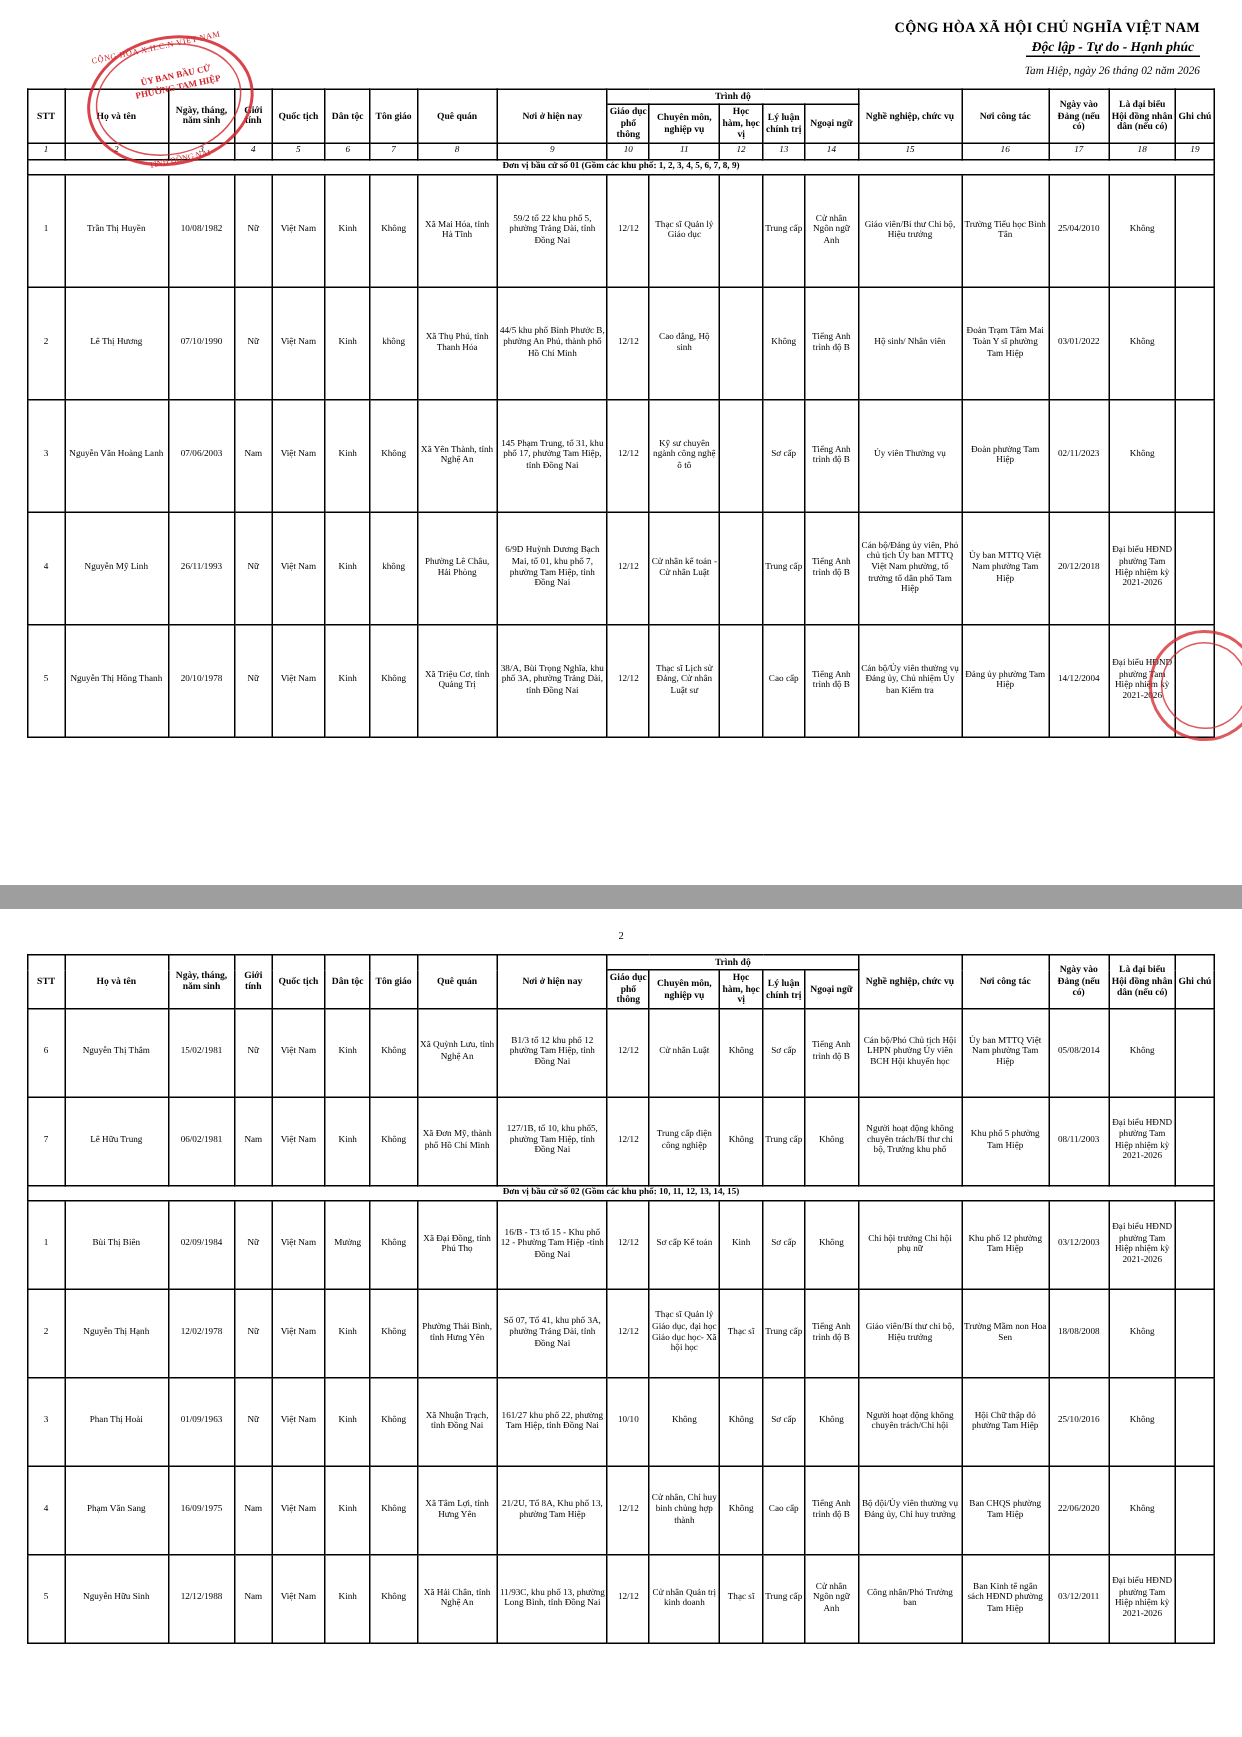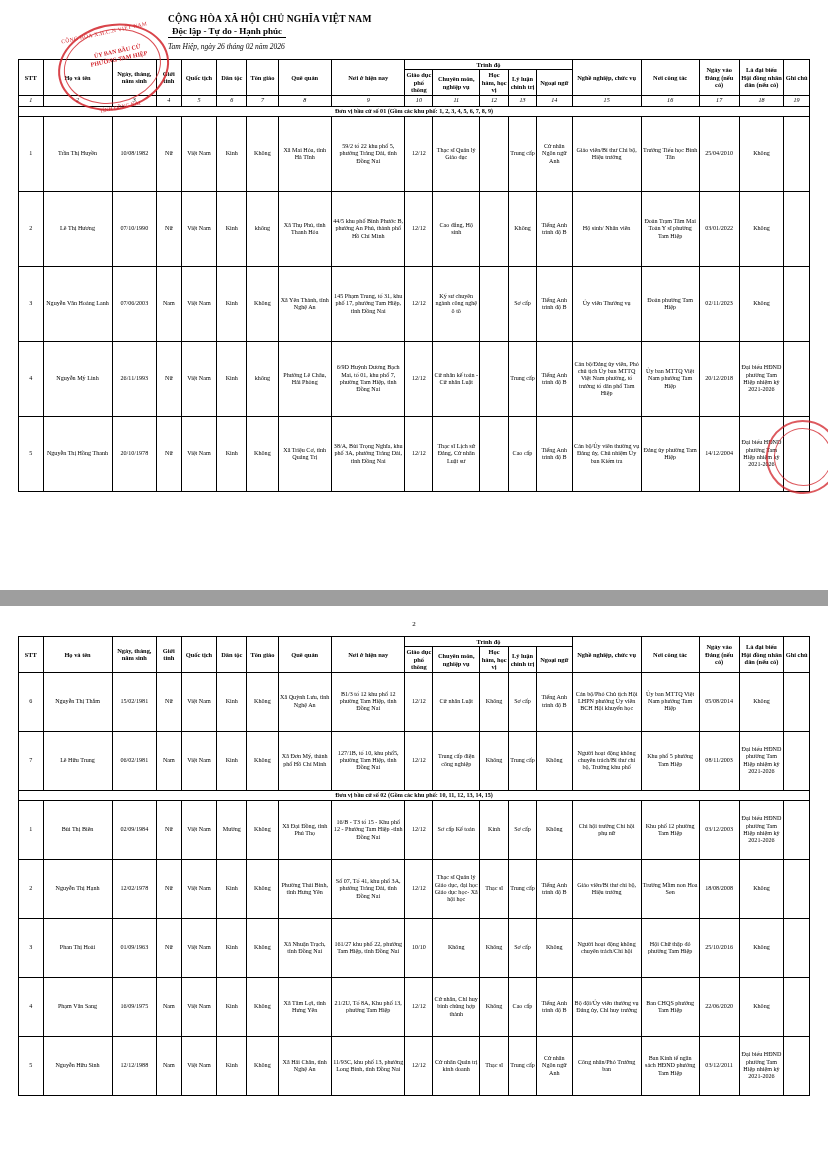--- a/index.html
+++ b/index.html
@@ -52,26 +52,26 @@
     border:2px solid #d2232a;border-radius:50%;opacity:.75;
     transform:rotate(10deg);
   }
   .stamp-right .inner{
     position:absolute;left:6px;top:6px;right:6px;bottom:6px;
     border:1px solid #d2232a;border-radius:50%;
   }
 
   
   .hdr{
-    text-align:left;
+    text-align:right;
     margin-left:150px;
     margin-right:10px;
   }
   .hdr .l1{font-size:9.5px;font-weight:bold;letter-spacing:.2px;}
-  .hdr .l2{font-size:9px;font-weight:bold;margin-top:2px;}
+  .hdr .l2{font-size:9px;font-weight:bold;margin-top:2px;font-style:italic;}
   .hdr .l2 .u{border-bottom:1px solid #000;padding:0 4px 1px 4px;}
   .hdr .date{font-size:7.5px;font-style:italic;margin-top:6px;}
   .hdr .title{font-size:8.5px;font-weight:bold;margin-top:7px;line-height:11px;}
   .hdr .sub{font-size:7px;font-style:italic;margin-top:3px;}
 
   .pagenum{
     text-align:center;font-size:7px;margin-bottom:4px;
   }
 
   

